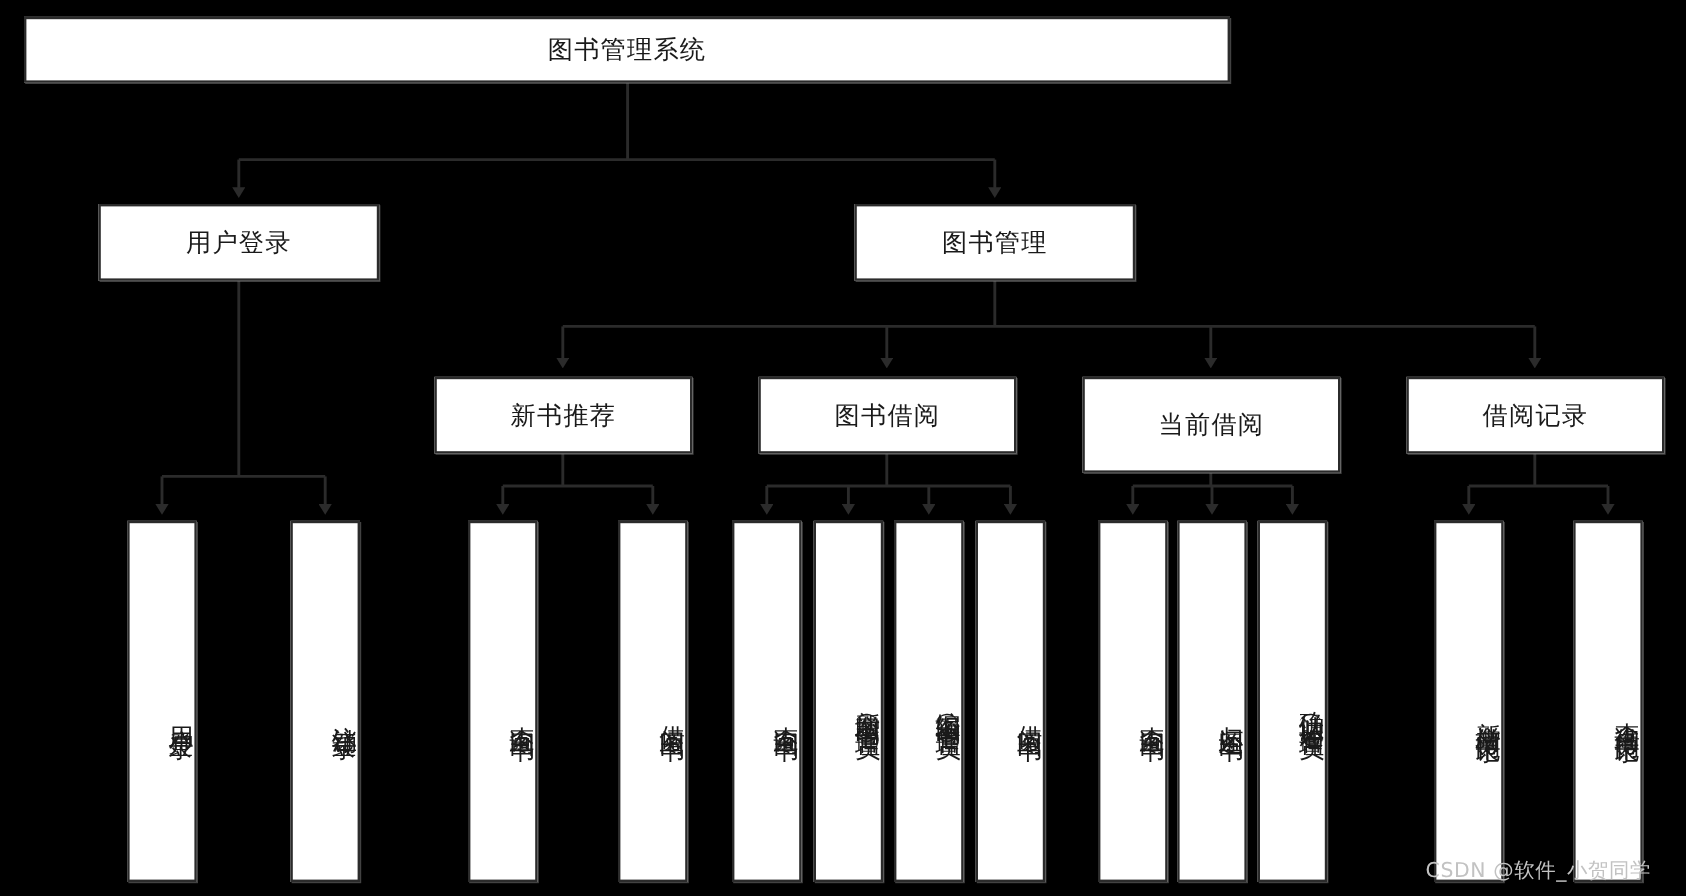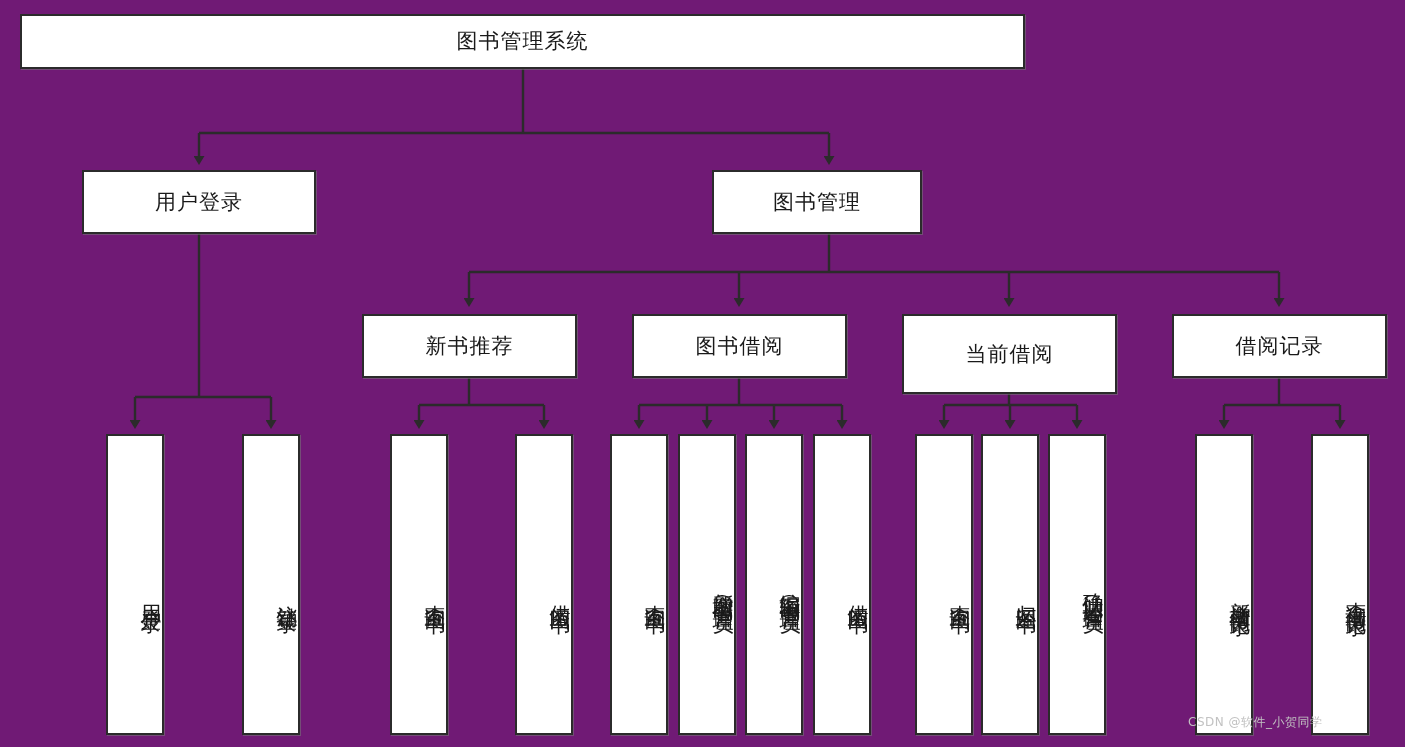--- a/index.html
+++ b/index.html
@@ -4,21 +4,21 @@
 <style>
   html, body {
     margin: 0;
     padding: 0;
     background: #ffffff;
   }
   #canvas {
     position: relative;
     width: 1405px;
     height: 747px;
-    background: #701a75;
+    background: #000000;
     font-family: "DejaVu Sans", "Liberation Sans", sans-serif;
     overflow: hidden;
   }
   svg.links {
     position: absolute;
     left: 0; top: 0;
     width: 1405px;
     height: 747px;
     pointer-events: none;
   }
@@ -51,21 +51,21 @@
   }
   .node-label {
     display: block;
     white-space: pre-wrap;
     line-height: 1.08;
   }
   .watermark {
     position: absolute;
     left: 1188px;
     top: 714px;
-    font-size: 12px;
+    font-size: 17px;
     color: #c2c2c2;
     white-space: nowrap;
     letter-spacing: 0.5px;
     text-align: center;
   }
 </style>
 </head>
 <body>
 
 <div id="canvas">
@@ -120,21 +120,21 @@
     </g>
   </svg>
 
   <div class="node h" style="left:20px; top:14px; width:1005px; height:55px;">
     <span class="node-label">图书管理系统</span>
   </div>
 
   <div class="node h" style="left:82px; top:170px; width:234px; height:64px;">
     <span class="node-label">用户登录</span>
   </div>
-  <div class="node h" style="left:712px; top:170px; width:210px; height:64px;">
+  <div class="node h" style="left:712px; top:170px; width:234px; height:64px;">
     <span class="node-label">图书管理</span>
   </div>
 
   <div class="node h" style="left:632px; top:314px; width:215px; height:64px;">
     <span class="node-label">图书借阅</span>
   </div>
   <div class="node h" style="left:362px; top:314px; width:215px; height:64px;">
     <span class="node-label">新书推荐</span>
   </div>
   <div class="node h" style="left:902px; top:314px; width:215px; height:80px;">

